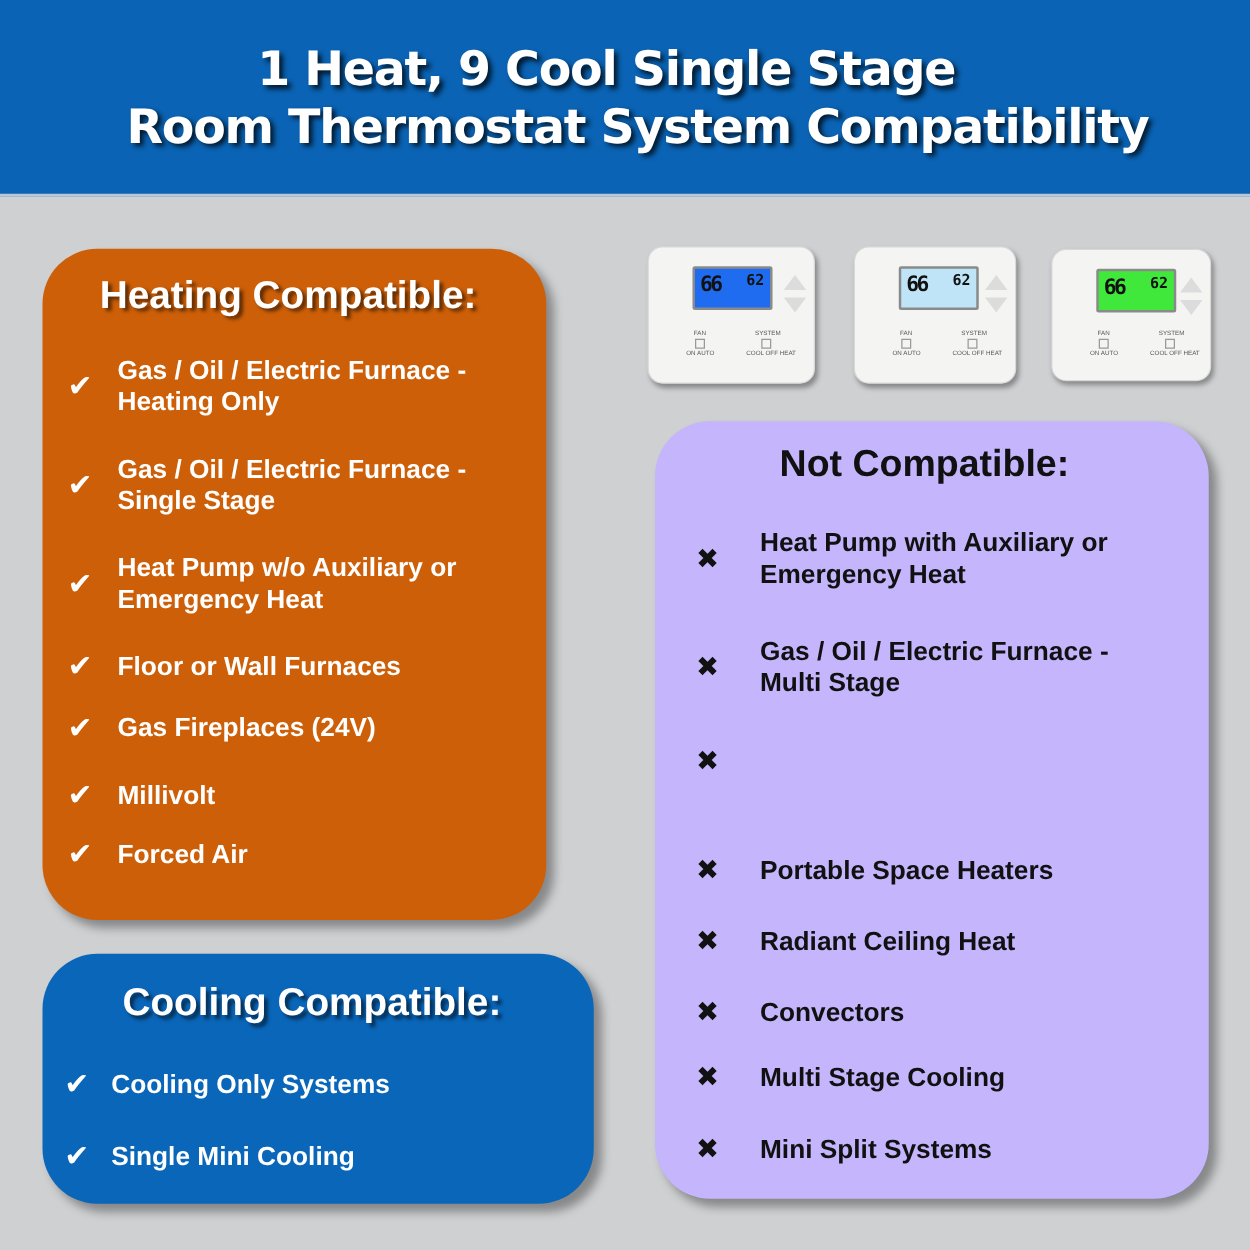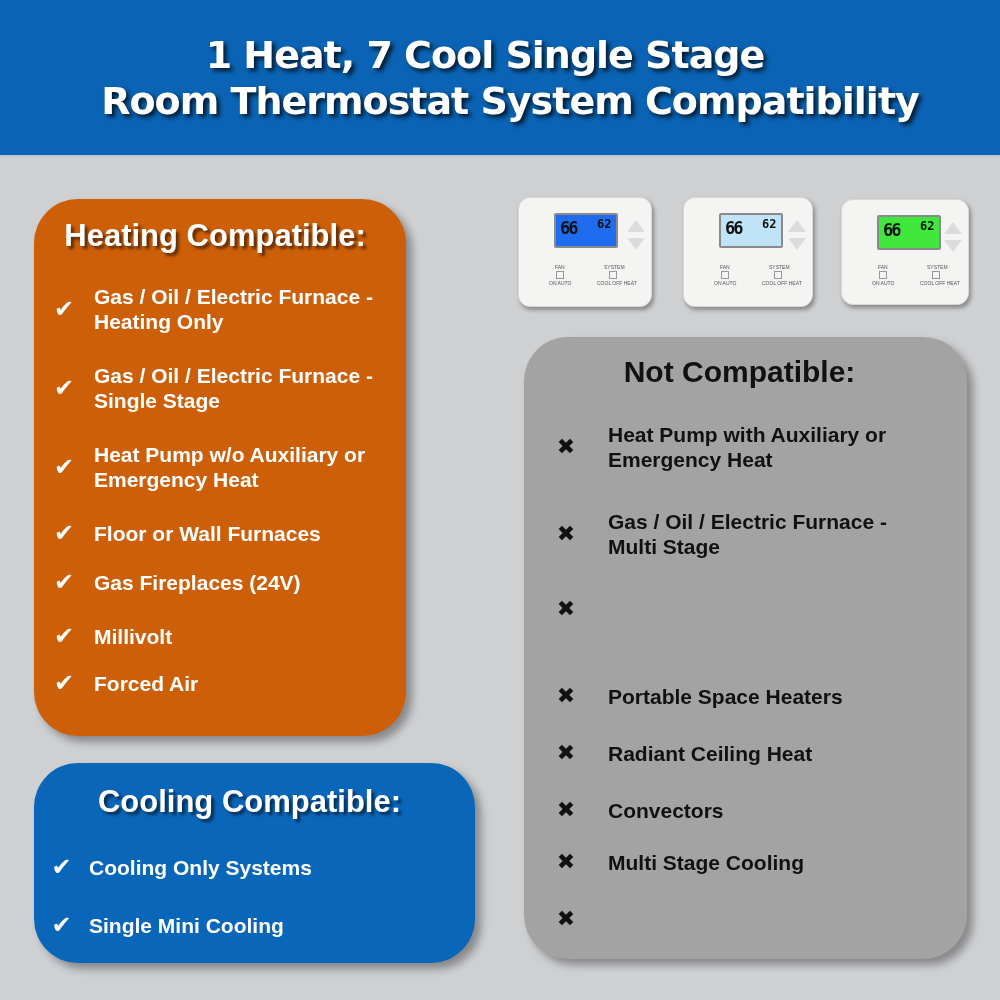--- a/index.html
+++ b/index.html
@@ -21,23 +21,23 @@
     text-shadow: 3px 3px 4px rgba(0,0,0,0.75);
   }
   .banner .line1 { margin-left: -30px; }
   .banner .line2 { margin-left: 20px; }
 
   .card {
     position: absolute;
     border-radius: 44px;
     box-shadow: 6px 6px 8px rgba(0,0,0,0.35);
   }
-  .heat { left: 34px; top: 199px; width: 372px; height: 537px; background: #cd5f08; }
+  .heat { left: 34px; top: 199px; width: 403px; height: 537px; background: #cd5f08; }
   .cool { left: 34px; top: 763px; width: 441px; height: 200px; background: #0a66b9; }
-  .notc { left: 524px; top: 337px; width: 443px; height: 622px; background: #a3a3a3; }
+  .notc { left: 524px; top: 337px; width: 443px; height: 622px; background: #c4b5fd; }
 
   .card-title {
     position: absolute; left: 0; right: 0; text-align: center;
     font-weight: bold; font-size: 31px;
   }
   .heat .card-title, .cool .card-title {
     color: #fff; text-shadow: 3px 3px 3px rgba(0,0,0,0.55);
   }
   .heat .card-title { top: 19px; left: -10px; }
   .cool .card-title { top: 21px; left: -10px; }
@@ -66,21 +66,21 @@
   .thermo .arrow { position: absolute; right: 6px; width: 0; height: 0; border-left: 9px solid transparent; border-right: 9px solid transparent; }
   .thermo .up { top: 22px; border-bottom: 12px solid #dcdcdc; }
   .thermo .down { top: 40px; border-top: 12px solid #dcdcdc; }
   .thermo .lbl { position: absolute; font-size: 5px; color: #555; }
   .thermo .sw { position: absolute; width: 8px; height: 8px; border: 1px solid #999; }
 </style>
 </head>
 <body>
 
 <div class="banner">
-  <div class="line line1">1 Heat, 7 Cool Single Stage</div>
+  <div class="line line1">1 Heat, 9 Cool Single Stage</div>
   <div class="line line2">Room Thermostat System Compatibility</div>
 </div>
 
 <div class="thermo" style="left:518px; top:197px;">
   <div class="screen" style="background:#1f6cf0;">
     <span class="big">66</span>
     <span class="small">62</span>
   </div>
   <div class="arrow up"></div>
   <div class="arrow down"></div>
@@ -195,14 +195,15 @@
   <div class="item" style="top:460px;">
     <span class="mark">✖</span>
     <span class="txt">Convectors</span>
   </div>
   <div class="item" style="top:512px;">
     <span class="mark">✖</span>
     <span class="txt">Multi Stage Cooling</span>
   </div>
   <div class="item" style="top:569px;">
     <span class="mark">✖</span>
+    <span class="txt">Mini Split Systems</span>
   </div>
 </div>
 
 </body></html>

